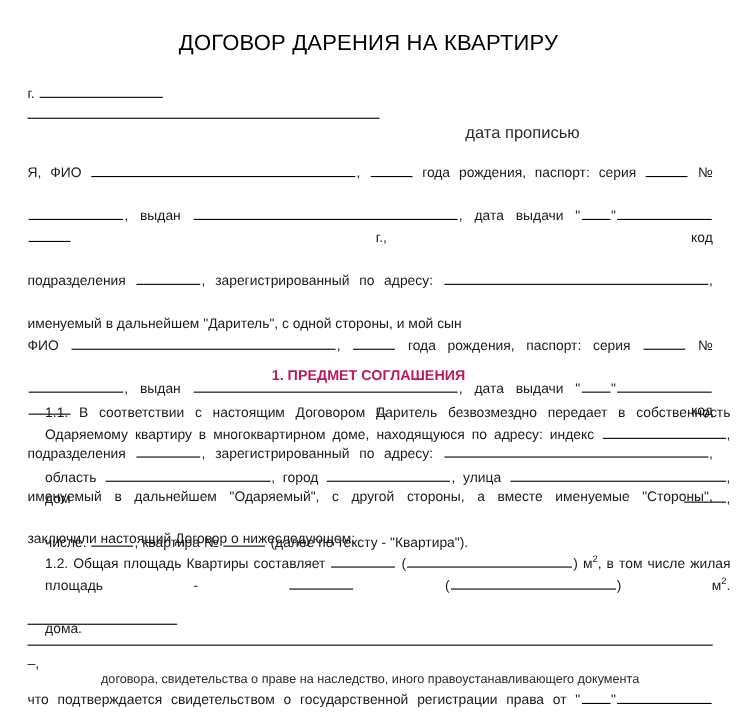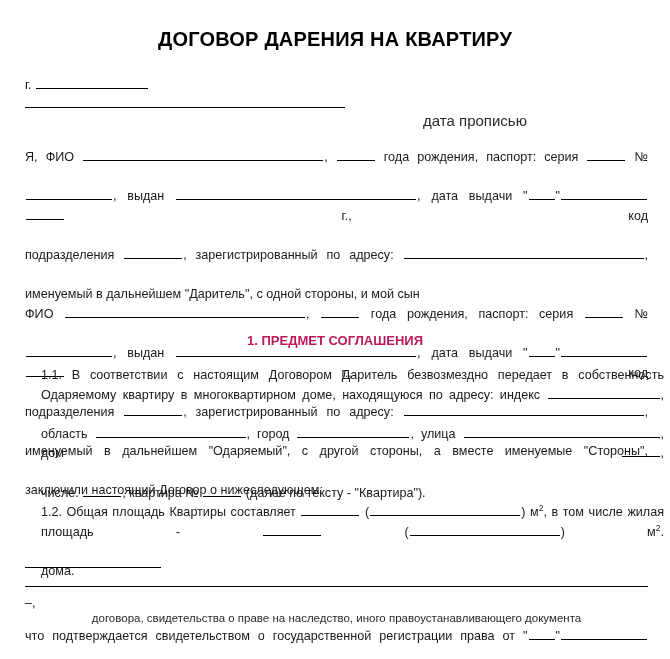--- a/index.html
+++ b/index.html
@@ -21,21 +21,21 @@
     background: #ffffff;
     box-sizing: border-box;
   }
   .doc-title {
     position: absolute;
     left: 0;
     top: 28px;
     width: 670px;
     text-align: center;
     font-size: 20px;
-    font-weight: bold;
+    font-weight: normal;
     letter-spacing: 0.2px;
     color: #000000;
   }
   .section-title {
     position: absolute;
     left: 0;
     top: 333px;
     width: 670px;
     text-align: center;
     font-size: 13px;

